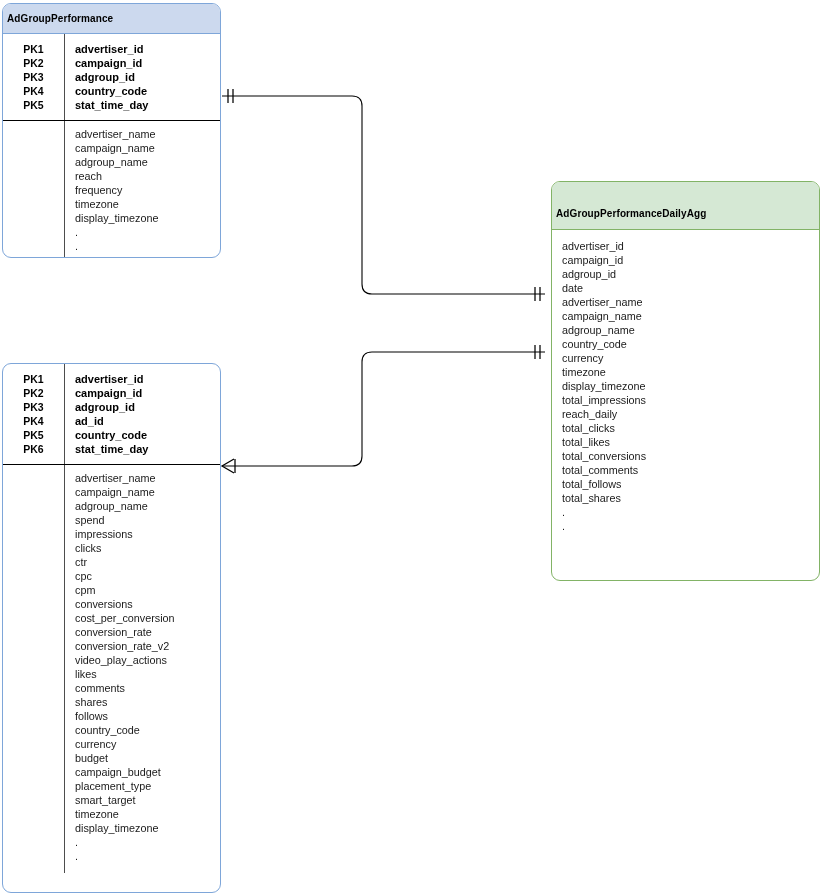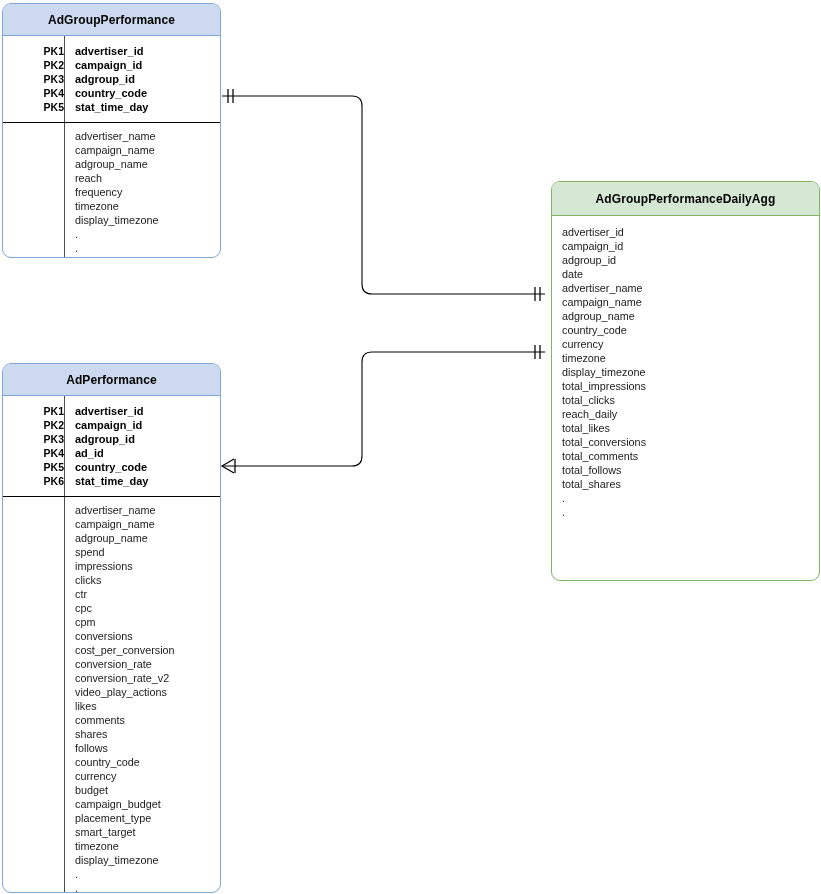--- a/index.html
+++ b/index.html
@@ -31,36 +31,36 @@
   .entity.blue {
     border: 1px solid #7ea6d9;
   }
   .entity.green {
     border: 1.6px solid #82b366;
   }
 
   .ent-title {
     box-sizing: border-box;
     width: 100%;
-    text-align: center;
+    text-align: left;
     font-weight: bold;
-    font-size: 12px;
+    font-size: 10px;
     color: #000000;
     letter-spacing: .1px;
     line-height: 1;
     padding: 10px 4px 9px 4px;
   }
   .entity.blue .ent-title {
     background: #ccd9ee;
     border-bottom: 1px solid #7ea6d9;
   }
   .entity.green .ent-title {
     background: #d5e8d4;
     border-bottom: 1.4px solid #82b366;
-    padding: 11px 4px 10px 4px;
+    padding: 27px 4px 10px 4px;
   }
 
   
   .key-block {
     position: relative;
     display: flex;
     border-bottom: 1.4px solid #000000;
   }
   .attr-block {
     position: relative;
@@ -86,21 +86,21 @@
     padding-top: 6px;
     padding-bottom: 10px;
   }
 
   .pk-line {
     font-size: 10.5px;
     font-weight: bold;
     color: #000000;
     line-height: 14px;
     height: 14px;
-    text-align: right;
+    text-align: center;
   }
   .pk-field {
     font-size: 11px;
     font-weight: bold;
     color: #000000;
     line-height: 14px;
     height: 14px;
     white-space: nowrap;
   }
   .attr-field {
@@ -203,21 +203,20 @@
         <div class="attr-field">frequency</div>
         <div class="attr-field">timezone</div>
         <div class="attr-field">display_timezone</div>
         <div class="attr-field">.</div>
         <div class="attr-field">.</div>
       </div>
     </div>
   </div>
 
   <div class="entity blue" id="ent-ad_performance" style="left:2px; top:363px; width:219px; height:530px;">
-    <div class="ent-title">AdPerformance</div>
     <div class="key-block">
       <div class="col-key">
         <div class="pk-line">PK1</div>
         <div class="pk-line">PK2</div>
         <div class="pk-line">PK3</div>
         <div class="pk-line">PK4</div>
         <div class="pk-line">PK5</div>
         <div class="pk-line">PK6</div>
       </div>
       <div class="col-field">
@@ -272,22 +271,22 @@
       <div class="attr-field">adgroup_id</div>
       <div class="attr-field">date</div>
       <div class="attr-field">advertiser_name</div>
       <div class="attr-field">campaign_name</div>
       <div class="attr-field">adgroup_name</div>
       <div class="attr-field">country_code</div>
       <div class="attr-field">currency</div>
       <div class="attr-field">timezone</div>
       <div class="attr-field">display_timezone</div>
       <div class="attr-field">total_impressions</div>
+      <div class="attr-field">reach_daily</div>
       <div class="attr-field">total_clicks</div>
-      <div class="attr-field">reach_daily</div>
       <div class="attr-field">total_likes</div>
       <div class="attr-field">total_conversions</div>
       <div class="attr-field">total_comments</div>
       <div class="attr-field">total_follows</div>
       <div class="attr-field">total_shares</div>
       <div class="attr-field">.</div>
       <div class="attr-field">.</div>
     </div>
   </div>
 

